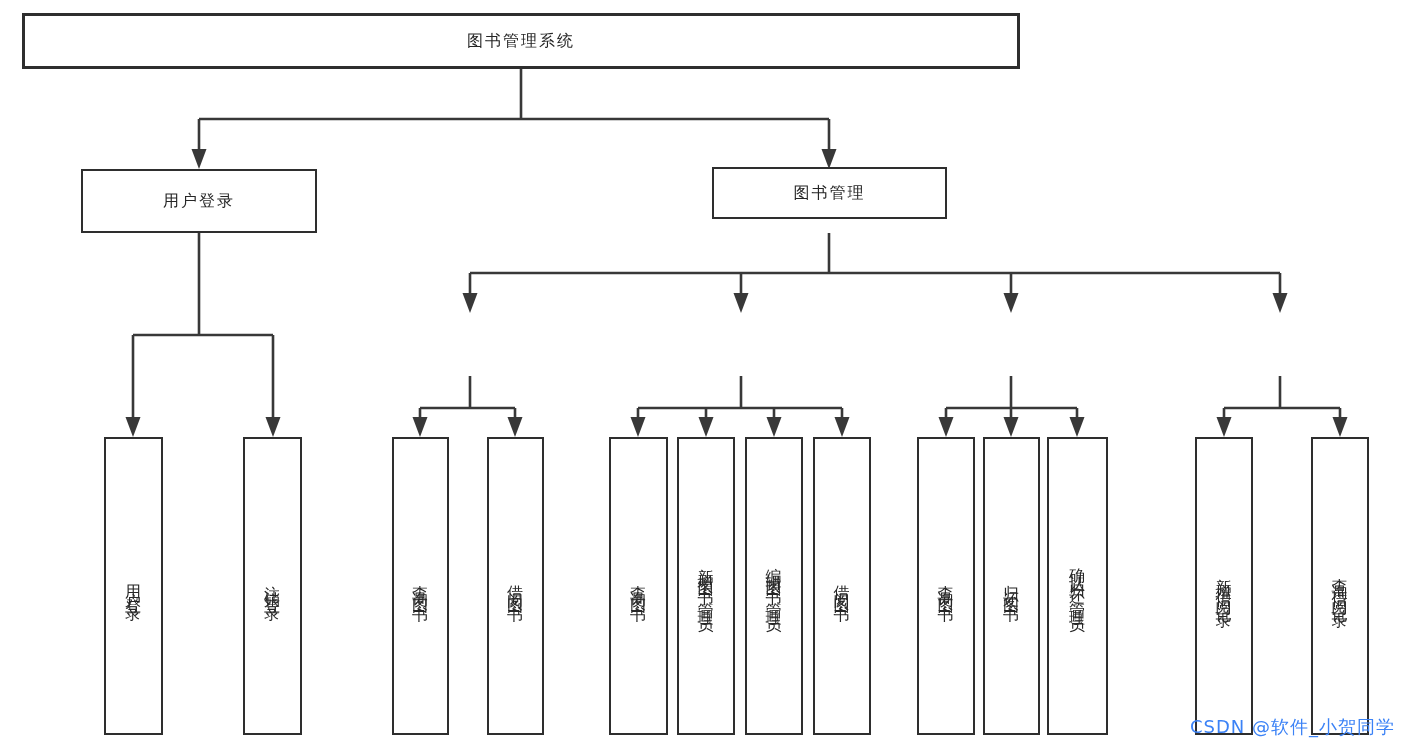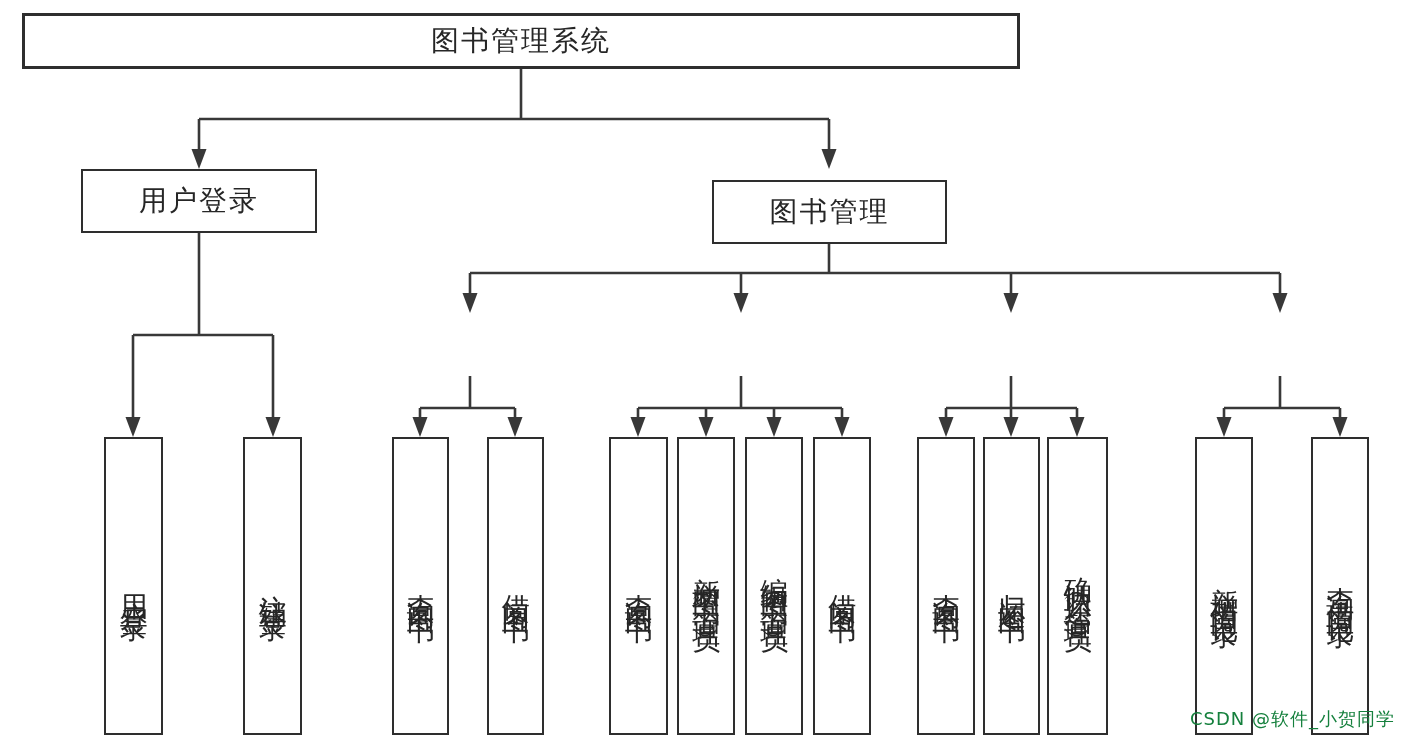--- a/index.html
+++ b/index.html
@@ -8,33 +8,33 @@
     width:1405px;height:747px;
     background:#ffffff;
     font-family:"DejaVu Sans","Liberation Sans",sans-serif;
     overflow:hidden;
   }
   .wires{position:absolute;left:0;top:0;width:1405px;height:747px;}
   .node{
     position:absolute;box-sizing:border-box;
     background:#ffffff;border:2.5px solid #2e2e2e;
     display:flex;align-items:center;justify-content:center;
-    color:#262626;font-size:28px;letter-spacing:2px;
+    color:#262626;font-size:16px;letter-spacing:2px;
     text-align:center;line-height:1.2;white-space:nowrap;
   }
   .node.root{border-width:3px;}
   .node.vert{
     writing-mode:vertical-rl;
     text-orientation:mixed;
     letter-spacing:7px;
     white-space:nowrap;
   }
   .watermark{
-    position:absolute;right:10px;bottom:16px;
-    font-size:18px;color:#15803d;letter-spacing:1px;
+    position:absolute;right:10px;bottom:8px;
+    font-size:18px;color:#3b82f6;letter-spacing:1px;
     z-index:5;pointer-events:none;
   }
 </style>
 </head>
 <body>
 
 <div class="stage">
 
   <svg class="wires" viewBox="0 0 1405 747" xmlns="http://www.w3.org/2000/svg">
     <path d="M521,68 V119 M199,119 H829 M199,119 V152 M829,119 V152
@@ -67,21 +67,21 @@
       </g>
   </svg>
 
   <div class="node root" style="left:22px;top:13px;width:998px;height:56px">
     <span>图书管理系统</span>
   </div>
 
   <div class="node" style="left:81px;top:169px;width:236px;height:64px">
     <span>用户登录</span>
   </div>
-  <div class="node" style="left:712px;top:180px;width:235px;height:64px">
+  <div class="node" style="left:712px;top:167px;width:235px;height:52px">
     <span>图书管理</span>
   </div>
 
 
   <div class="node vert" style="left:104px;top:437px;width:59px;height:298px">
     <span>用户登录</span>
   </div>
   <div class="node vert" style="left:243px;top:437px;width:59px;height:298px">
     <span>注销登录</span>
   </div>

